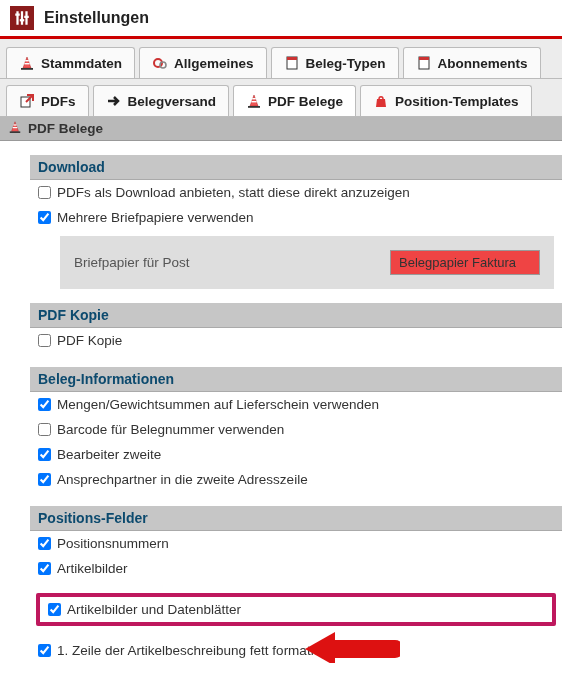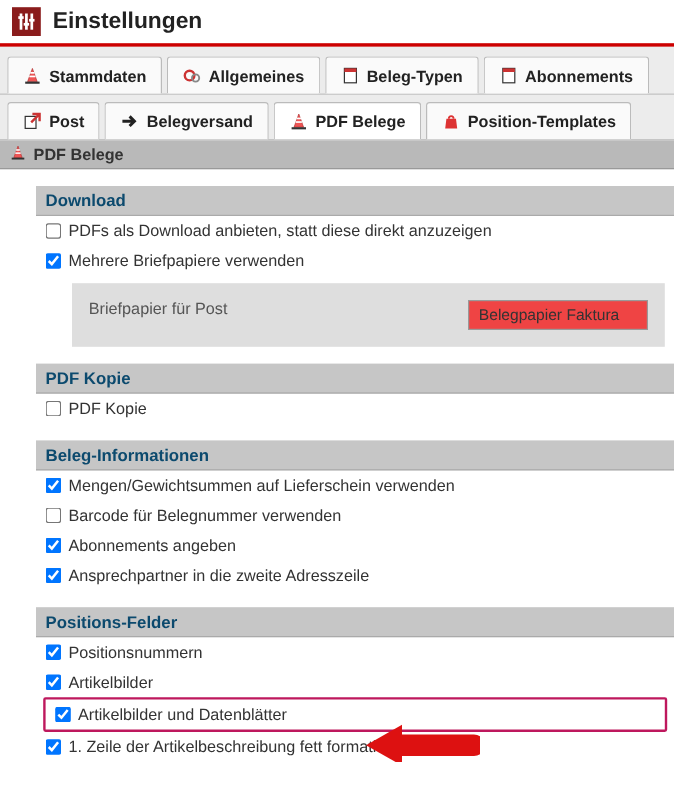--- a/index.html
+++ b/index.html
@@ -19,21 +19,21 @@
     background: #fff;
     border-bottom: 3px solid #c00;
   }
   .header-icon {
     width: 24px; height: 24px;
     background: #8a1c1c;
     display: flex; align-items: center; justify-content: center;
   }
   .header-icon svg { display:block; }
   .header-title {
-    font-size: 19px;
+    font-size: 16px;
     font-weight: bold;
     color: #222;
   }
   .tab-row {
     display: flex;
     gap: 4px;
     padding: 8px 6px 0 6px;
     background: #ececec;
     border-bottom: 1px solid #bbb;
   }
@@ -91,37 +91,38 @@
     color: #333;
   }
   .field-row input[type=checkbox] {
     width: 13px; height: 13px; margin:0;
   }
   .sub-block {
     background: #dedede;
     margin: 6px 8px 10px 30px;
     padding: 14px 14px;
     display: flex;
+    align-items: center;
     gap: 30px;
   }
   .sub-label { color: #555; font-size: 13.5px; flex:1; }
   .sub-value {
     background: #ef4444;
     border: 1px solid #999;
     padding: 4px 8px;
     font-size: 13px;
     min-width: 150px;
     white-space: nowrap;
     overflow: hidden;
     margin-left: 36px;
   }
   .highlight {
-    border: 2px solid #be185d;
+    border: 4px solid #be185d;
     border-radius: 2px;
-    margin: 0 6px;
+    margin: 12px 6px;
     padding: 3px 2px;
   }
   .arrow-wrap {
     position: relative;
   }
   .arrow {
     position: absolute;
     left: 270px;
     top: -14px;
     pointer-events: none;
@@ -209,21 +210,21 @@
   </div>
 </div>
 
 <div class="tab-row second">
   <div class="tab">
     <span class="ticon">
         <svg width="16" height="16" viewBox="0 0 16 16">
           <use href="#i-export"></use>
         </svg>
       </span>
-    <span>Post</span>
+    <span>PDFs</span>
   </div>
   <div class="tab">
     <span class="ticon">
         <svg width="16" height="16" viewBox="0 0 16 16">
           <use href="#i-arrow"></use>
         </svg>
       </span>
     <span>Belegversand</span>
   </div>
   <div class="tab active">
@@ -277,21 +278,21 @@
   <div class="field-row">
     <input type="checkbox" checked="" style="">
     <span>Mengen/Gewichtsummen auf Lieferschein verwenden</span>
   </div>
   <div class="field-row">
     <input type="checkbox" style="">
     <span>Barcode für Belegnummer verwenden</span>
   </div>
   <div class="field-row">
     <input type="checkbox" checked="" style="">
-    <span>Abonnements angeben</span>
+    <span>Bearbeiter zweite</span>
   </div>
   <div class="field-row">
     <input type="checkbox" checked="" style="">
     <span>Ansprechpartner in die zweite Adresszeile</span>
   </div>
 
   <div class="section-header">Positions-Felder</div>
   <div class="field-row">
     <input type="checkbox" checked="" style="">
     <span>Positionsnummern</span>

